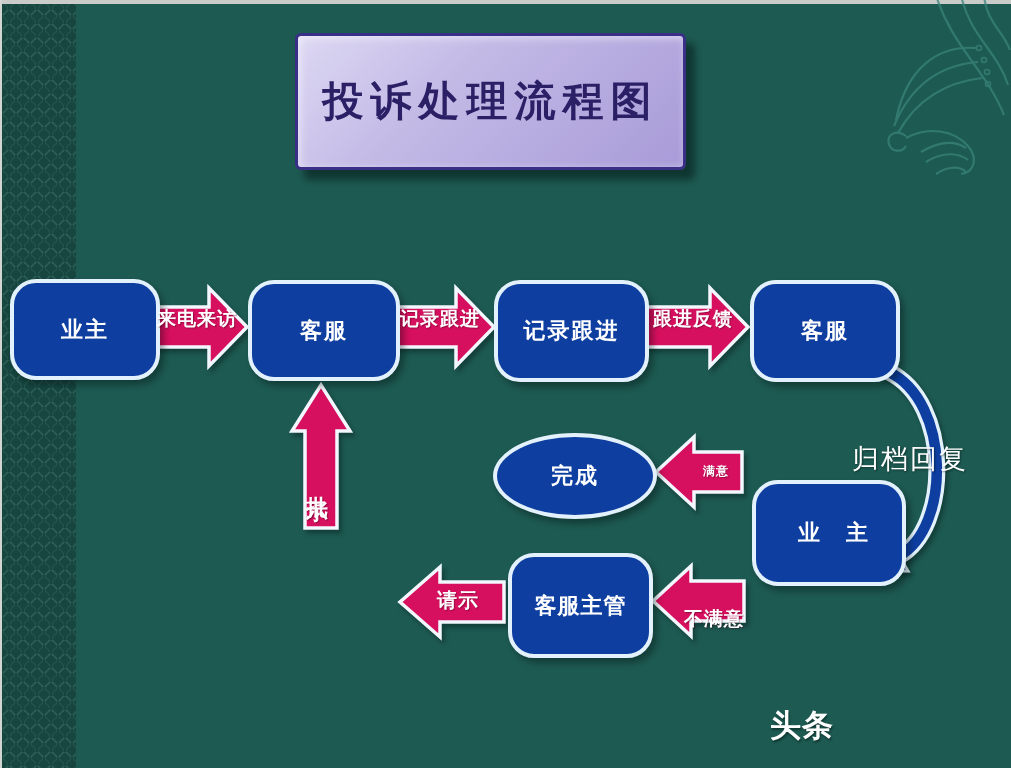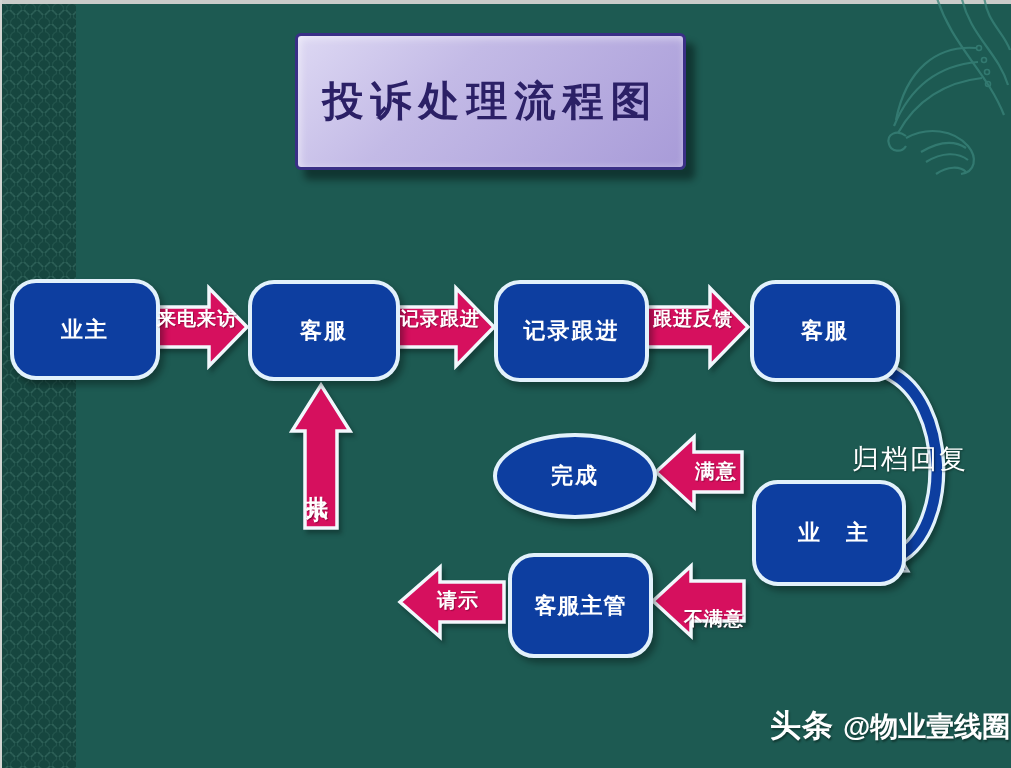--- a/index.html
+++ b/index.html
@@ -138,24 +138,23 @@
   <div class="node" style="left:752px;top:480px;width:136px;height:98px;padding-left:10px;">
     <span class="node-label">业　主</span>
   </div>
   <div class="node" style="left:508px;top:553px;width:137px;height:97px;">
     <span class="node-label" style="letter-spacing:1px;">客服主管</span>
   </div>
 
   <span class="arrow-label" style="left:147px;top:308px;width:100px;">来电来访</span>
   <span class="arrow-label" style="left:390px;top:308px;width:100px;">记录跟进</span>
   <span class="arrow-label" style="left:643px;top:308px;width:100px;">跟进反馈</span>
-  <span class="arrow-label" style="left:687px;top:461px;width:58px;font-size:20px;">满意</span>
+  <span class="arrow-label" style="left:687px;top:461px;width:58px;font-size:12px;">满意</span>
   <span class="arrow-label" style="left:668px;top:608px;width:76px;text-align:right;">不满意</span>
   <span class="arrow-label" style="left:426px;top:590px;width:64px;font-size:20px;">请示</span>
   <span class="arrow-label vertical" style="left:306px;top:438px;height:92px;">批示</span>
   <span class="curve-label" style="left:852px;top:441px;">归档回复</span>
 
   <div class="watermark">
     <span class="wm-brand">头条</span>
-    <span class="wm-handle">@物业壹线圈</span>
   </div>
 
 </div>
 
 </body></html>

